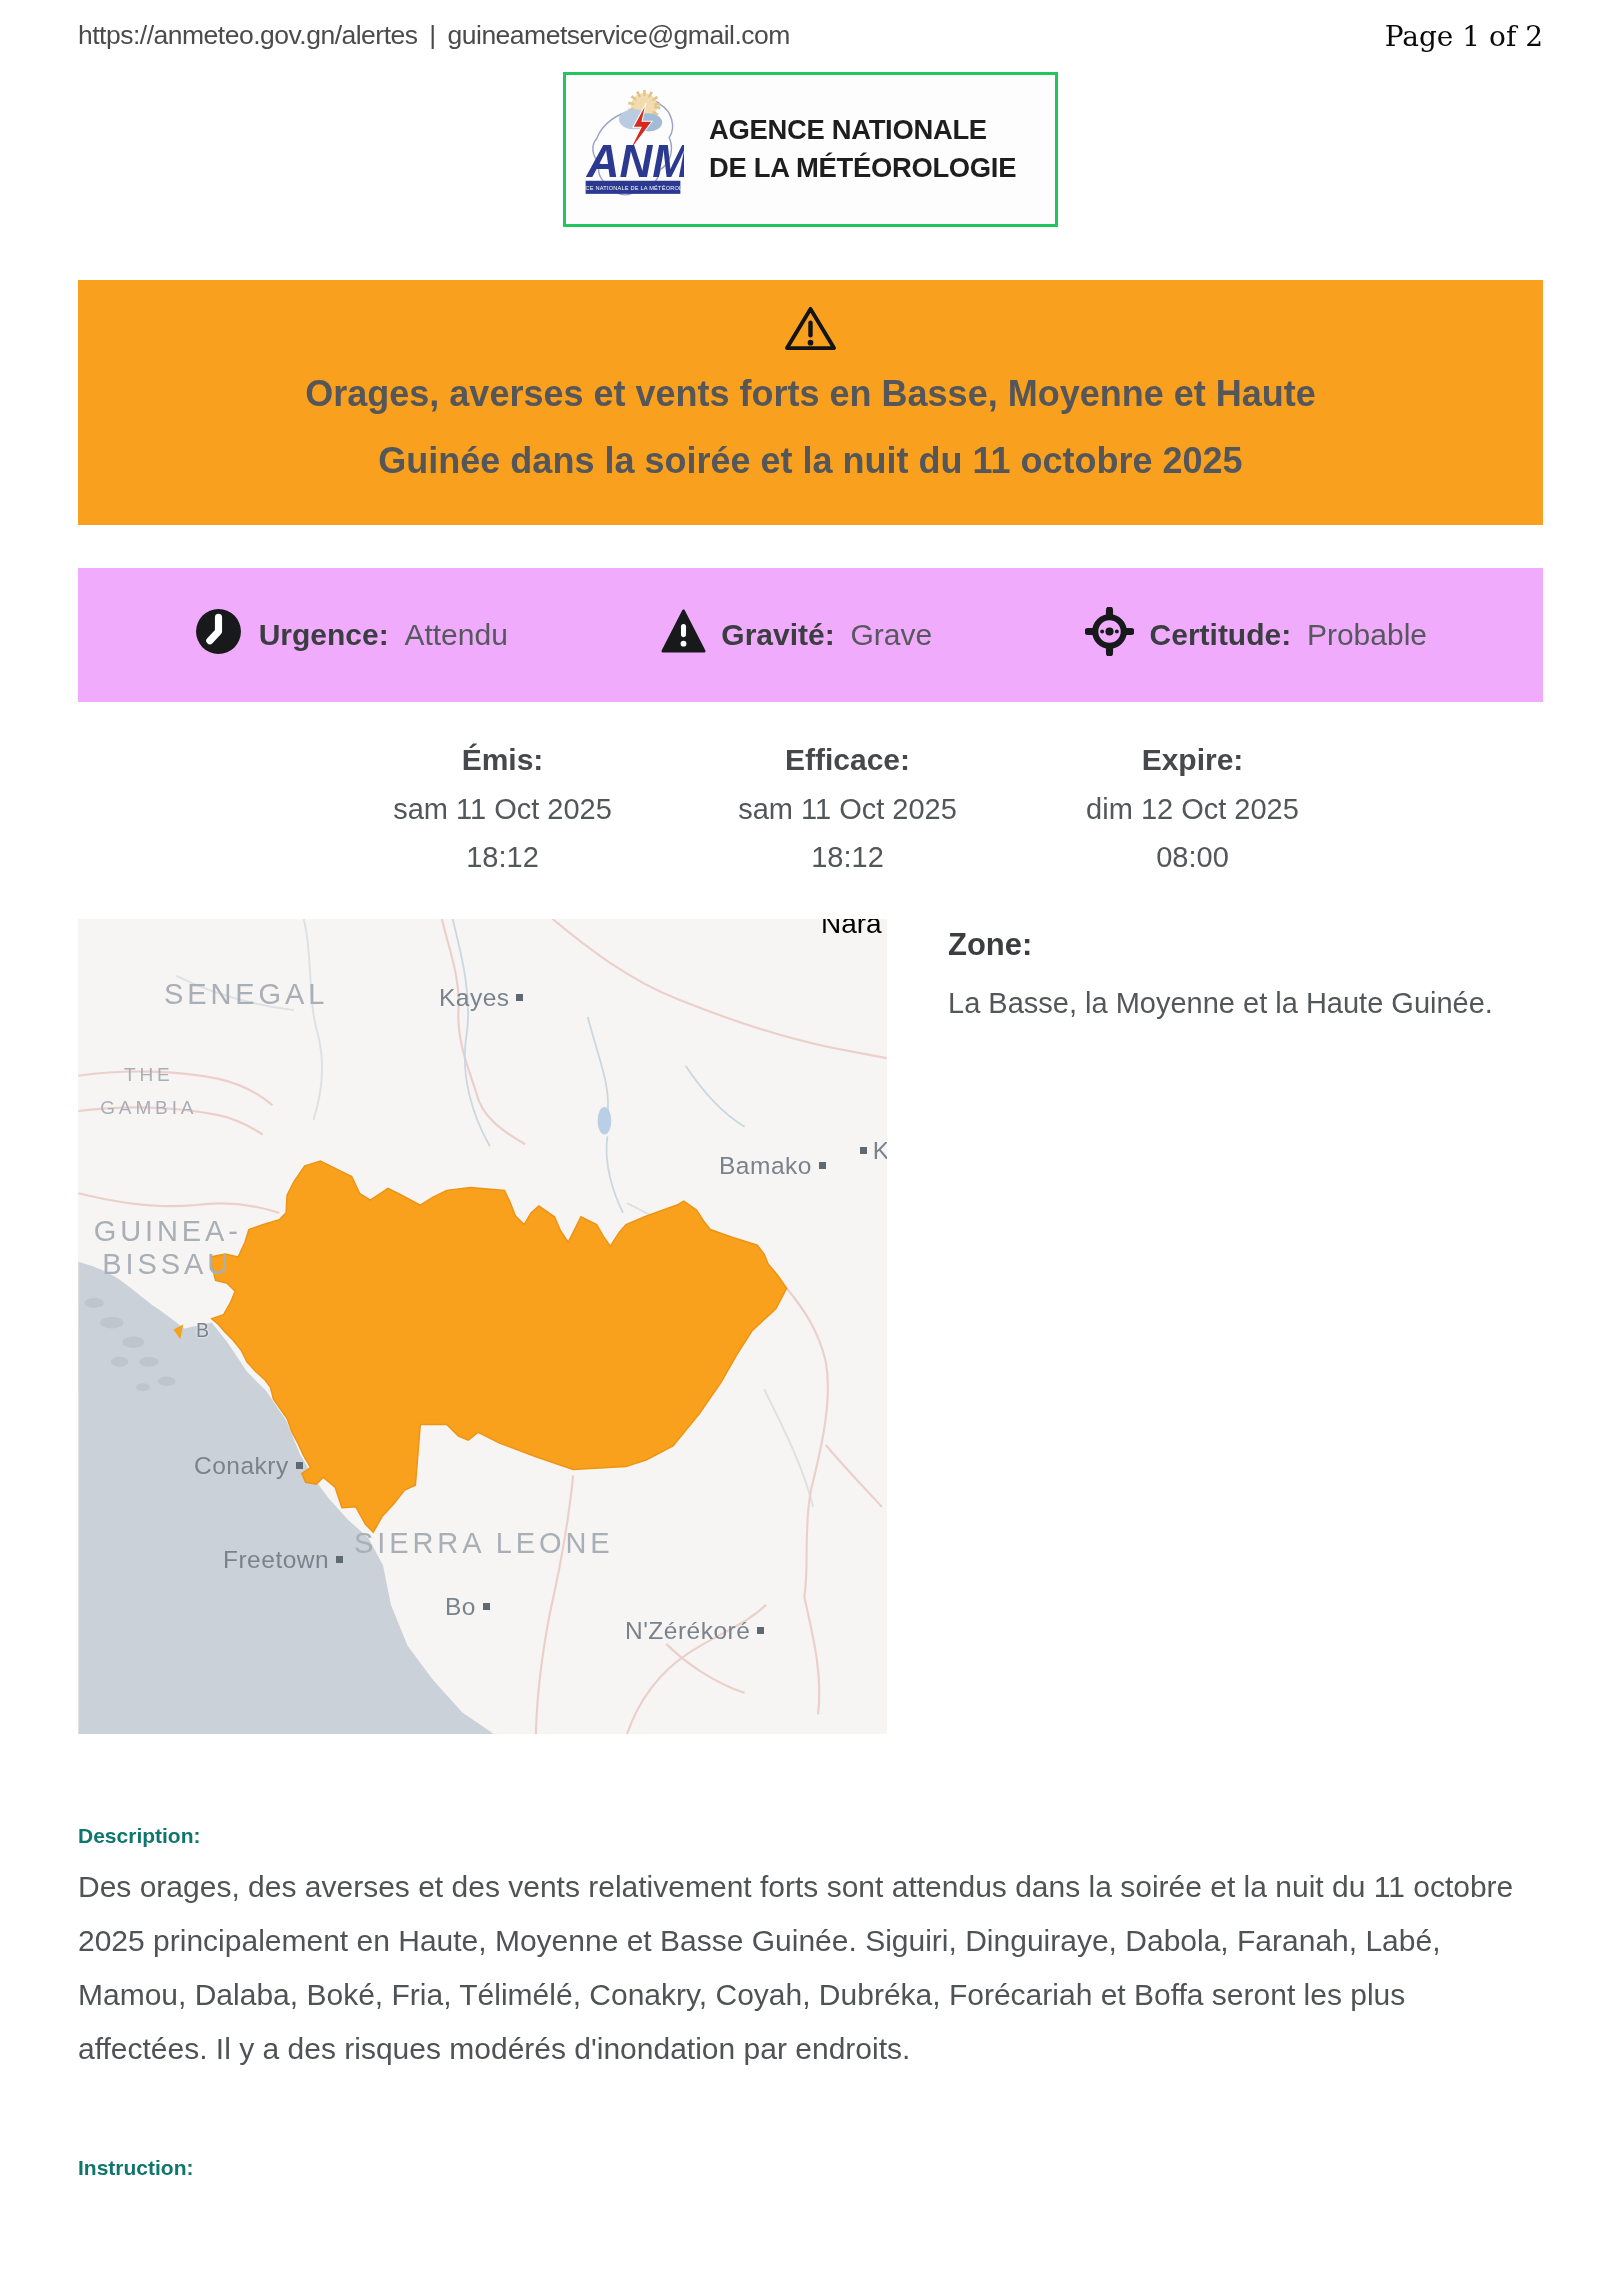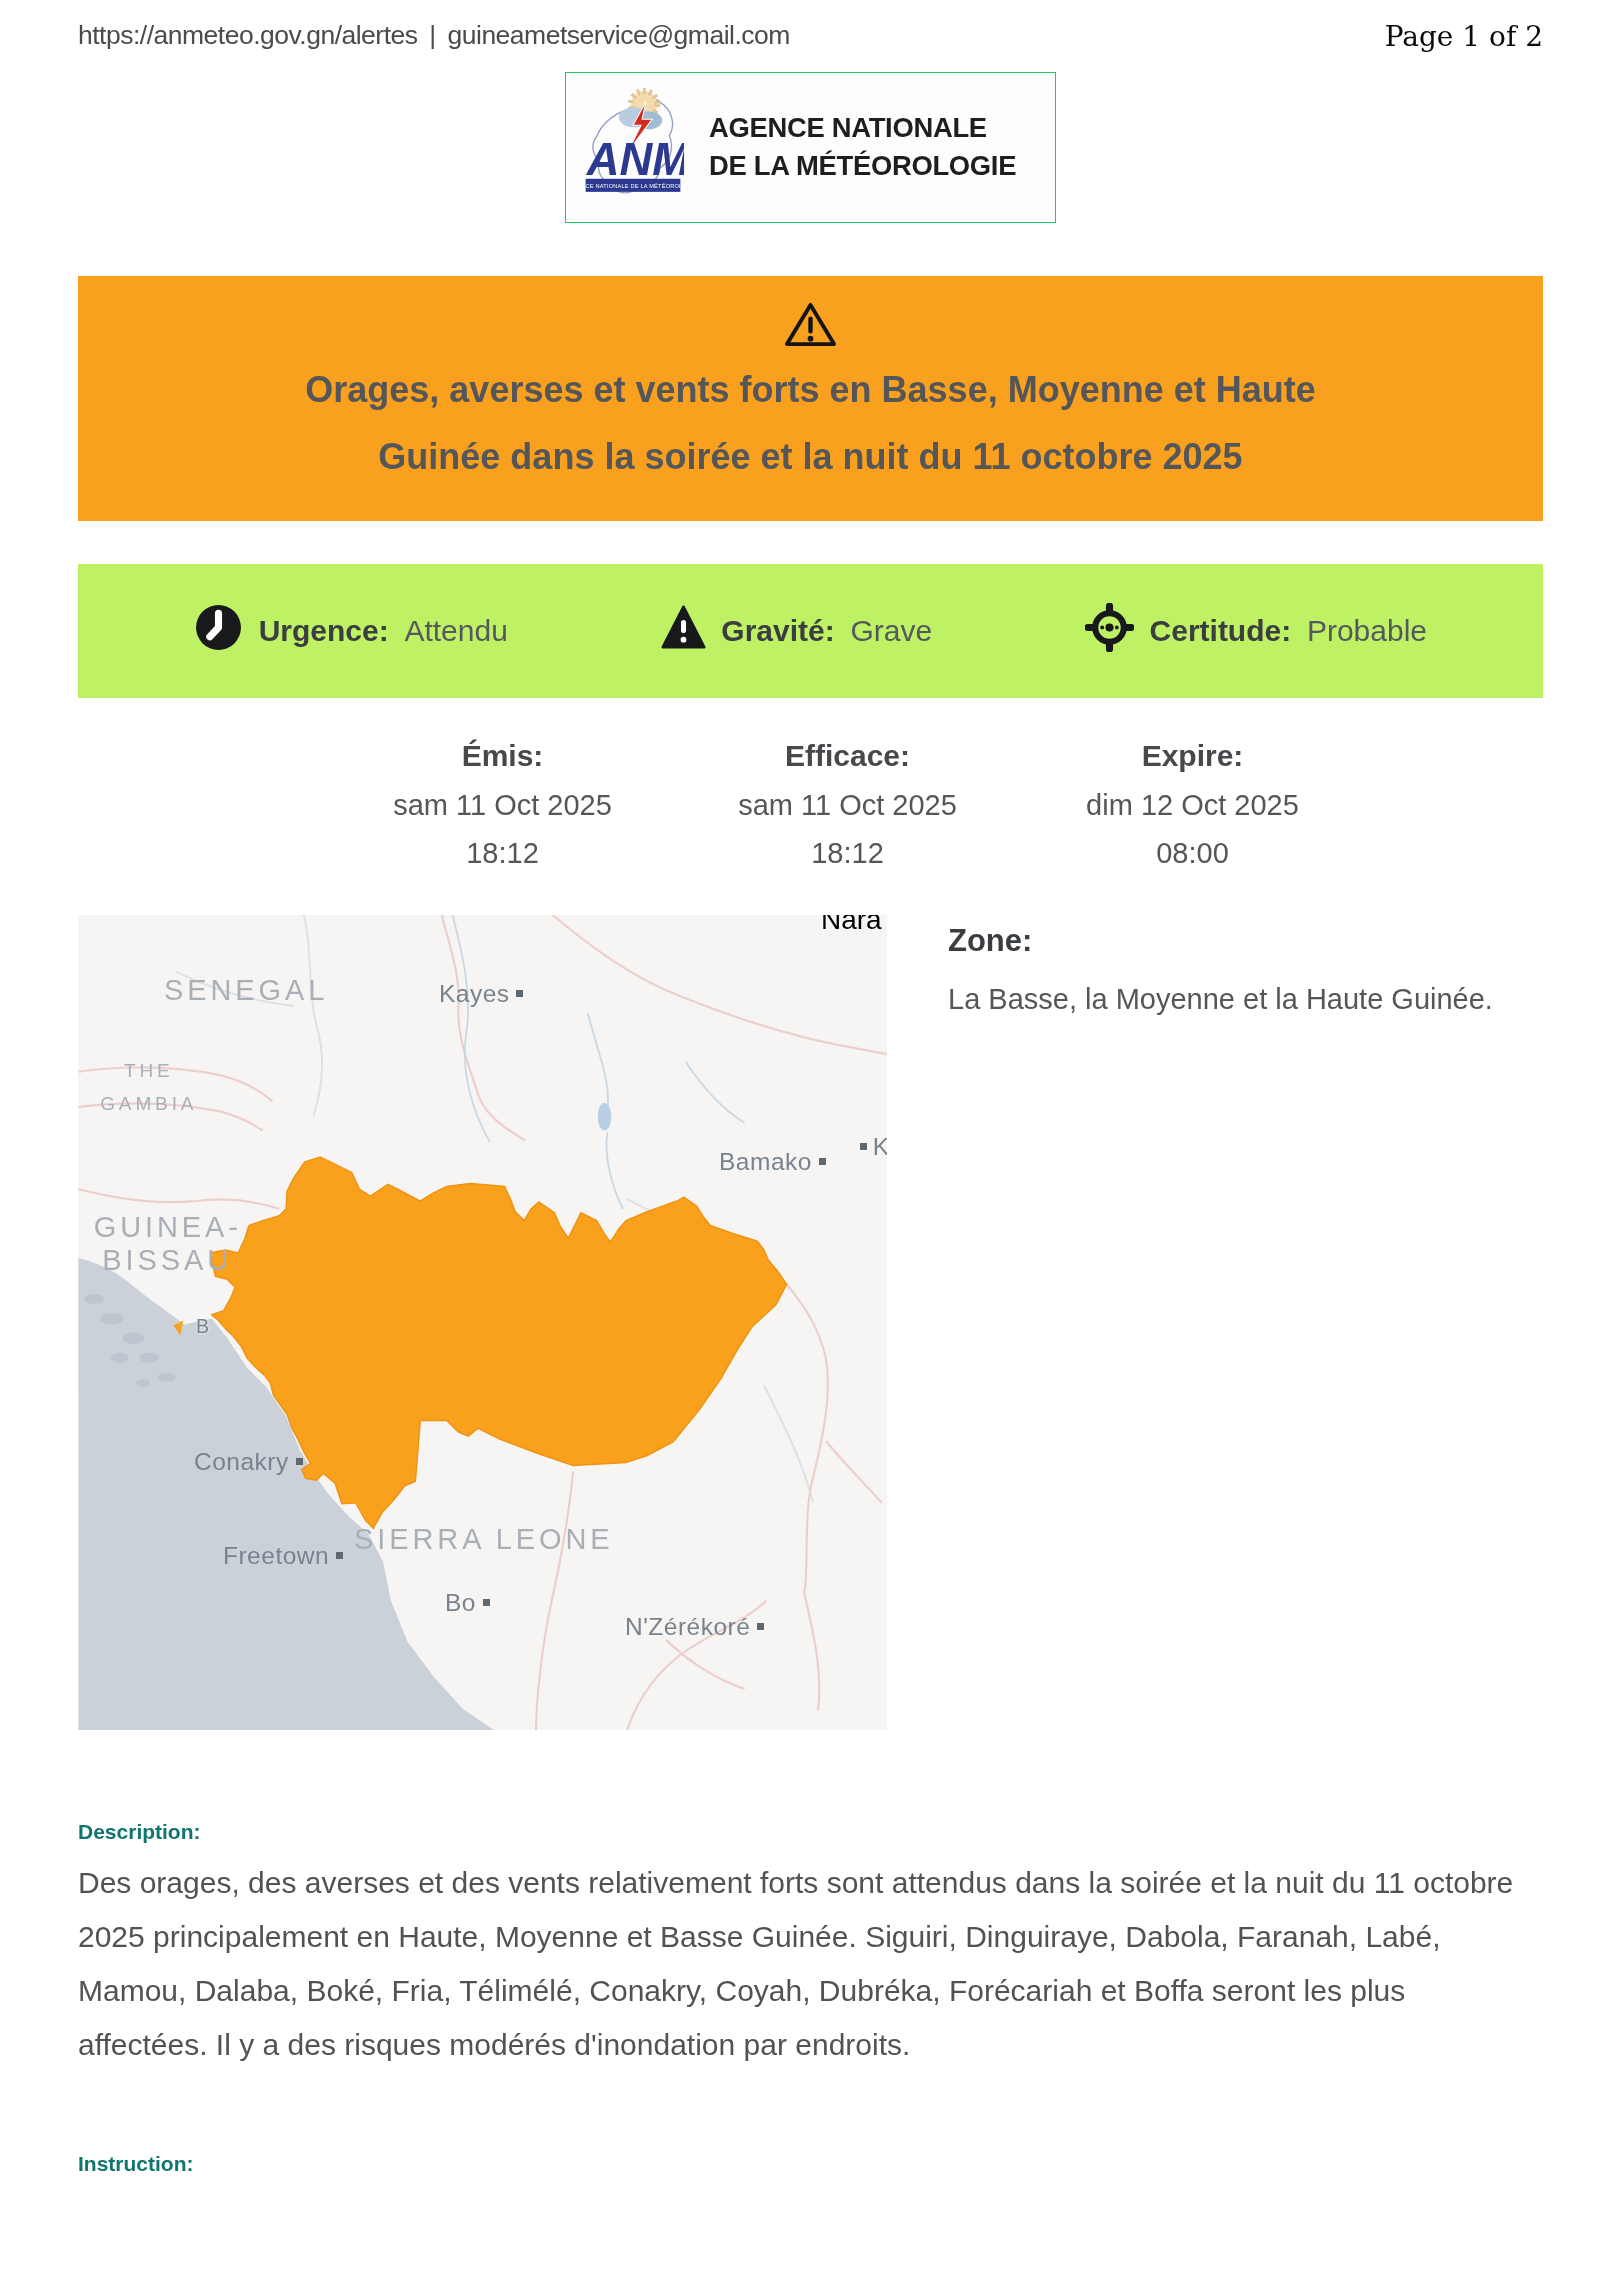--- a/index.html
+++ b/index.html
@@ -7,28 +7,28 @@
   .page {
     width:1621px; height:2289px; background:#ffffff; position:relative;
     font-family:"Liberation Sans", sans-serif; overflow:hidden;
   }
   
   .hdr { display:flex; justify-content:space-between; align-items:flex-start; padding:19.6px 78px 0 78px; }
   .hdr-left { font-size:26.5px; color:#4b4b4b; letter-spacing:-0.5px; display:flex; gap:11.8px; }
   .hdr-page { font-family:"DejaVu Serif", serif; font-size:28px; color:#0a0a0a; }
   
   .logo-row { display:flex; justify-content:center; margin-top:19.6px; }
-  .logo-card { display:flex; align-items:center; gap:25.5px; background:#fdfdfd; border:1px solid #22c55e; padding:7.8px 39px 7.8px 15.7px; }
+  .logo-card { display:flex; align-items:center; gap:25.5px; background:#fdfdfd; border:3px solid #22c55e; padding:7.8px 39px 7.8px 15.7px; }
   .logo-name { font-size:27.4px; font-weight:bold; color:#1e1e1e; line-height:38px; letter-spacing:-0.3px; }
   
   .banner { margin:53px 78px 0 78px; background:#F9A11E; text-align:center; padding:25.5px 49px 31px 49px; }
   .banner-icon svg { display:block; margin:0 auto 7.8px auto; }
   .banner-title { font-size:36px; font-weight:bold; color:#54565A; line-height:67px; }
   
-  .meta-bar { margin:43px 78px 0 78px; background:#bef264; display:flex; justify-content:space-between; align-items:center; padding:39px 116px; }
+  .meta-bar { margin:43px 78px 0 78px; background:#f0abfc; display:flex; justify-content:space-between; align-items:center; padding:39px 116px; }
   .meta-item { display:flex; align-items:center; gap:15.7px; font-size:30px; white-space:nowrap; }
   .meta-item svg { flex:none; }
   .meta-label { font-weight:bold; color:#3b3e41; }
   .meta-value { color:#55585c; }
   
   .dates { margin:41px 0 0 257px; width:1108px; display:flex; justify-content:flex-end; text-align:center; }
   .date-col { width:345px; font-size:29px; color:#54575a; }
   .date-label { font-weight:bold; color:#46484b; font-size:30px; }
   .date-line { margin-top:15.7px; }
   

